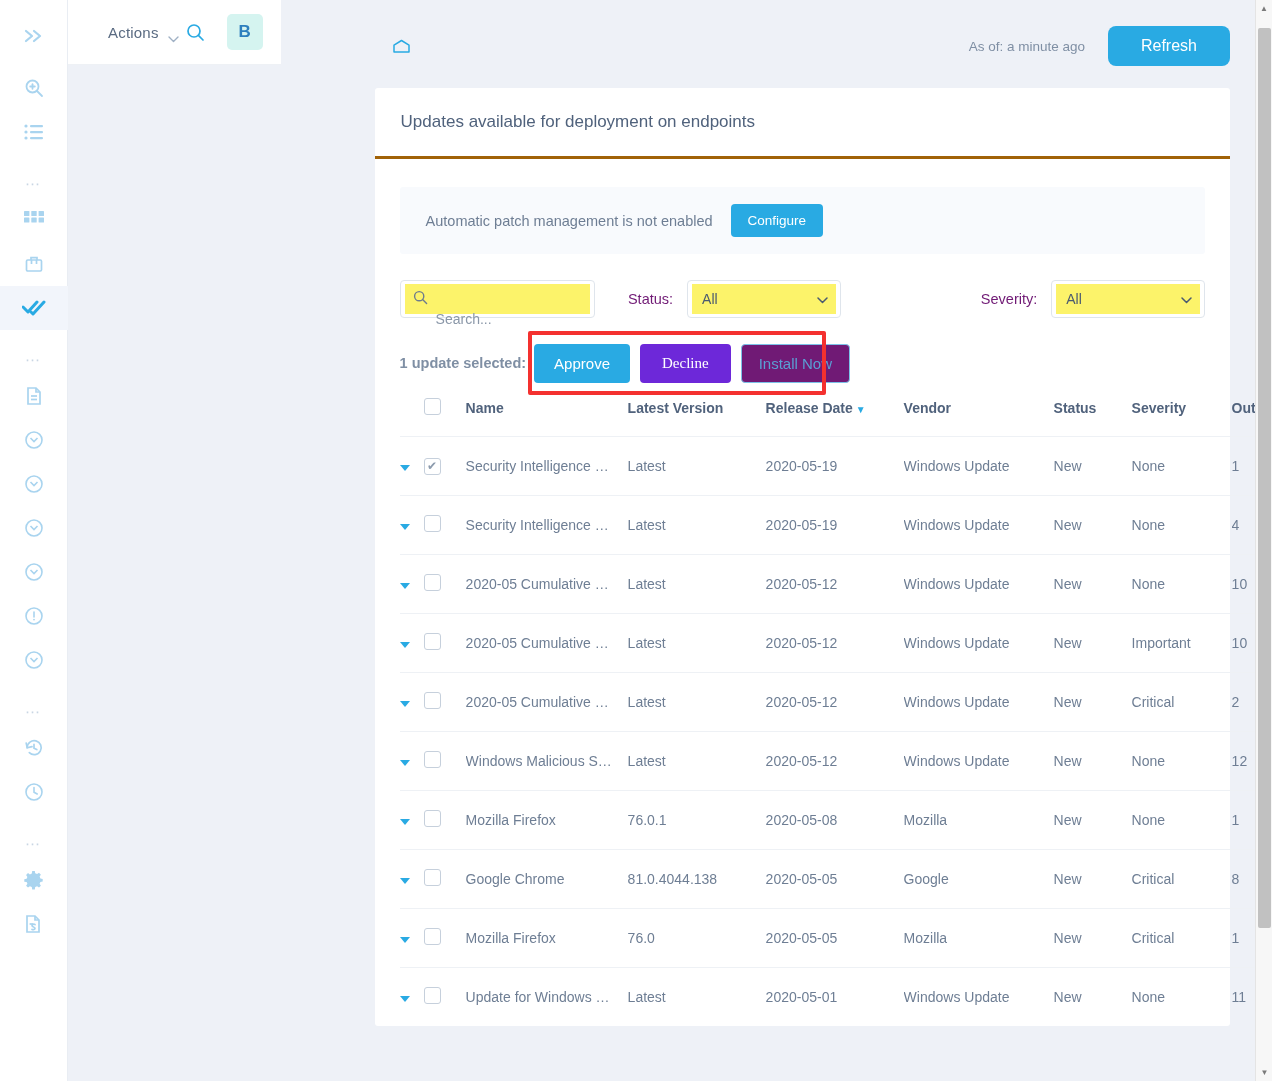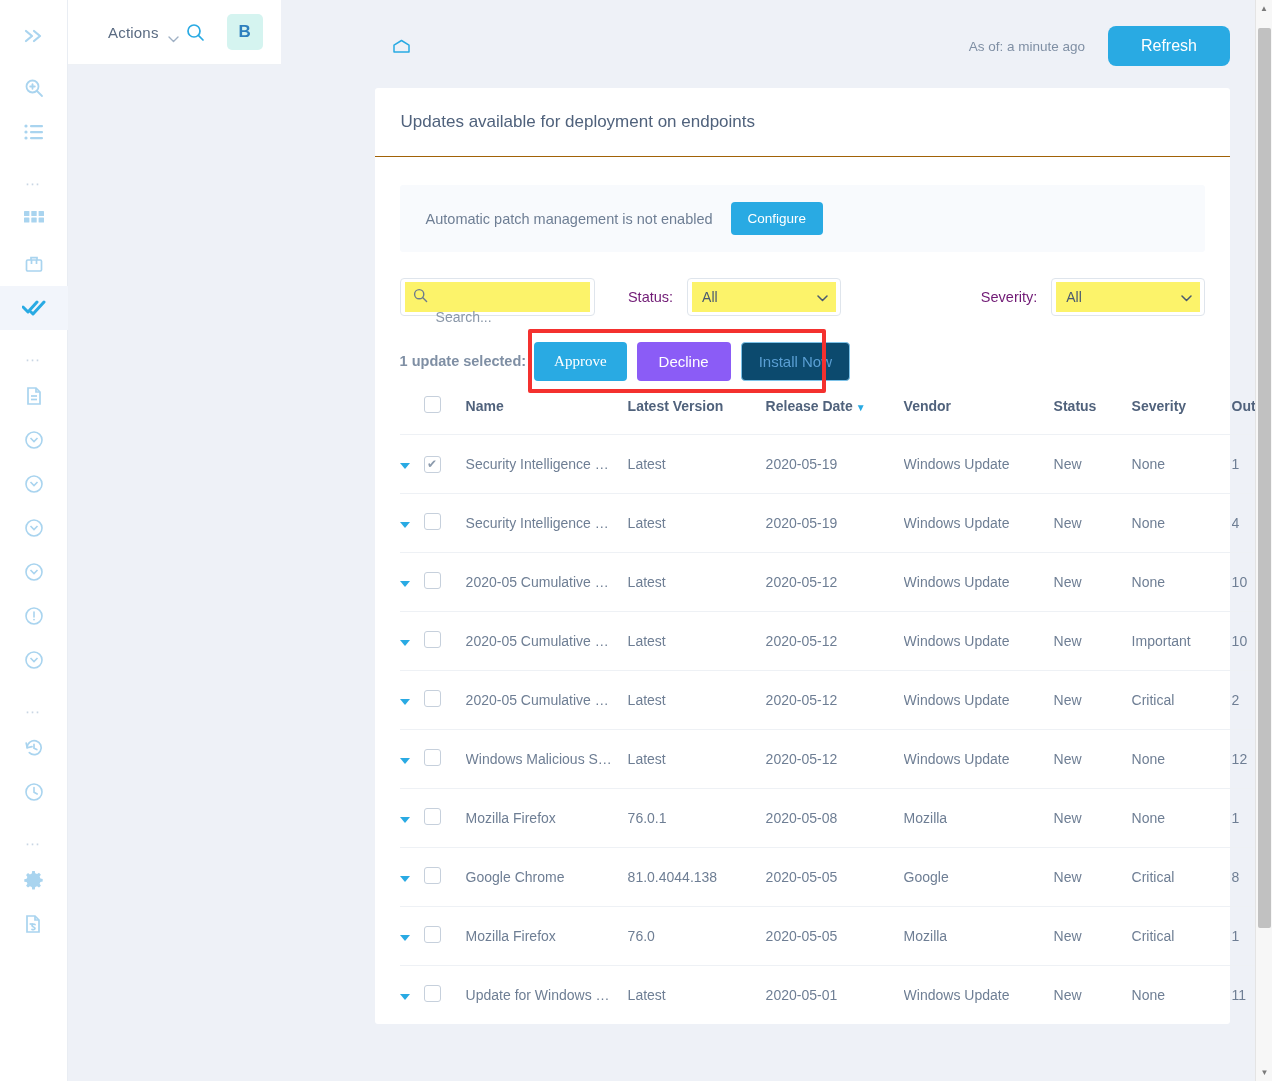--- a/index.html
+++ b/index.html
@@ -74,21 +74,21 @@
   .btn-refresh {
     background: #29aae3; color: #fff; border: none;
     font-size: 16px; font-family: inherit;
     padding: 11px 33px; border-radius: 8px; cursor: pointer;
   }
 
   
   .card { background: #fff; border-radius: 3px; margin-left: 70px; margin-right: 18px; }
   .card-head {
     padding: 24px 26px; font-size: 17px; color: #50627c;
-    border-bottom: 1px solid #a16207;
+    border-bottom: 3px solid #a16207;
   }
   .card-body { padding: 28px 25px 0 25px; }
 
   
   .notice {
     background: #f8fafd; border-radius: 3px;
     display: flex; align-items: center;
     padding: 17px 26px; margin-bottom: 26px;
   }
   .notice-text { font-size: 14.5px; color: #6e7e94; margin-right: 18px; }
@@ -135,29 +135,29 @@
   .sel-caret {
     position: absolute; right: 8px; top: 50%; transform: translateY(-50%);
     pointer-events: none; color: #4a5a70;
   }
 
   
   .seltoolbar { position: relative; display: flex; align-items: center; height: 70px; }
   .sel-count { font-size: 14.5px; color: #7f8fa4; font-weight: bold; }
   .sel-buttons { display: flex; align-items: center; gap: 10px; margin-left: 8px; }
   .btn-approve {
-    background: #29aae3; color: #fff; border: none; font-family: Liberation Serif, serif;
+    background: #29aae3; color: #fff; border: none; font-family: Liberation Sans, sans-serif;
     font-size: 15px; padding: 11px 20px; border-radius: 4px; cursor: pointer;
   }
   .btn-decline {
-    background: #8b5cf6; color: #fff; border: none; font-family: Liberation Sans, sans-serif;
+    background: #6d28d9; color: #fff; border: none; font-family: Liberation Serif, serif;
     font-size: 15px; padding: 11px 22px; border-radius: 4px; cursor: pointer;
   }
   .btn-install {
-    background: #0c4a6e; color: #5a9fd4; border: 1px solid #7cc2e8; font-family: inherit;
+    background: #701a75; color: #5a9fd4; border: 1px solid #7cc2e8; font-family: inherit;
     font-size: 15px; padding: 10px 17px; border-radius: 4px; cursor: pointer;
   }
   .redbox {
     position: absolute; left: 128px; top: 3px; width: 298px; height: 64px;
     border: 4px solid #f4312f; border-radius: 2px; pointer-events: none;
   }
 
   
   table { width: 100%; border-collapse: collapse; table-layout: fixed; }
   thead th {

